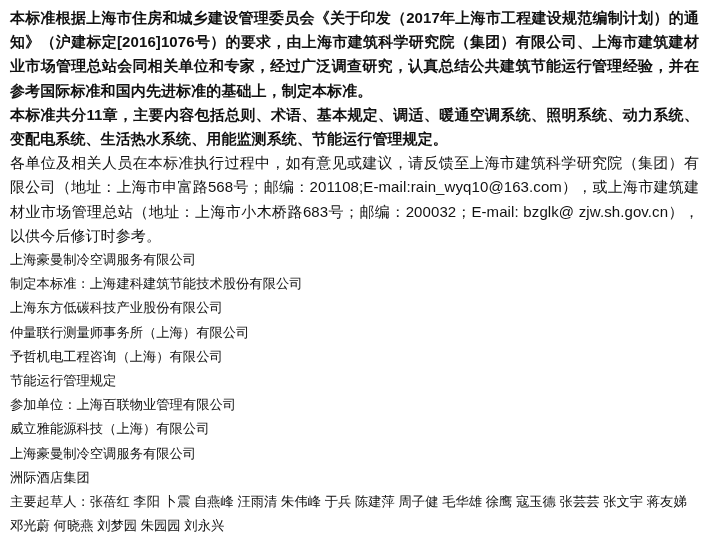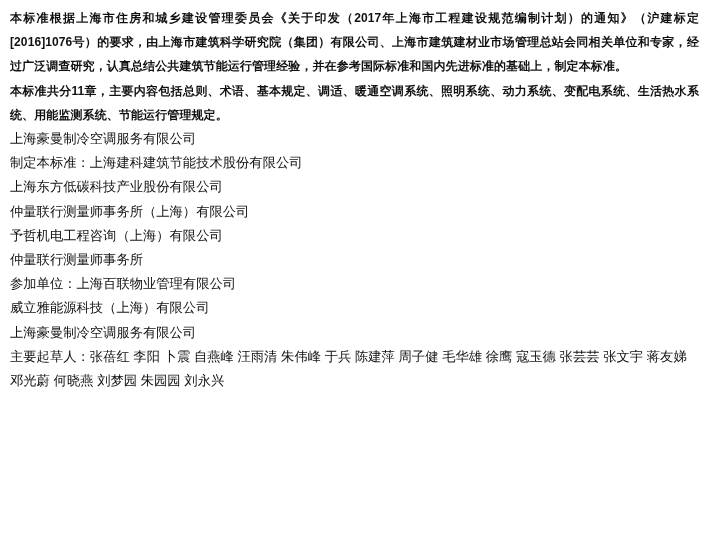--- a/index.html
+++ b/index.html
@@ -14,21 +14,21 @@
     color: #111111;
     overflow: hidden;
   }
   .page {
     box-sizing: border-box;
     width: 719px;
     height: 550px;
     padding: 6px 10px 0 10px;
   }
   .para {
-    font-size: 12px;
+    font-size: 15px;
     line-height: 24.2px;
     text-align: justify;
     text-justify: inter-ideograph;
     margin: 0 10px 0 0;
     letter-spacing: 0.1px;
   }
   .line {
     font-size: 13.3px;
     line-height: 24.2px;
     white-space: nowrap;
@@ -46,31 +46,35 @@
 <div class="page">
 
   <div class="blk">
     <p class="para bold">本标准根据上海市住房和城乡建设管理委员会《关于印发（2017年上海市工程建设规范编制计划）的通知》（沪建标定[2016]1076号）的要求，由上海市建筑科学研究院（集团）有限公司、上海市建筑建材业市场管理总站会同相关单位和专家，经过广泛调查研究，认真总结公共建筑节能运行管理经验，并在参考国际标准和国内先进标准的基础上，制定本标准。</p>
   </div>
 
   <div class="blk">
     <p class="para bold">本标准共分11章，主要内容包括总则、术语、基本规定、调适、暖通空调系统、照明系统、动力系统、变配电系统、生活热水系统、用能监测系统、节能运行管理规定。</p>
   </div>
 
+  <div class="blk">
+    <p class="para">各单位及相关人员在本标准执行过程中，如有意见或建议，请反馈至上海市建筑科学研究院（集团）有限公司（地址：上海市申富路568号；邮编：201108;E-mail:rain_wyq10@163.com），或上海市建筑建材业市场管理总站（地址：上海市小木桥路683号；邮编：200032；E-mail: bzglk@ zjw.sh.gov.cn），以供今后修订时参考。</p>
+  </div>
 
   <div class="blk">
     <div class="line">上海豪曼制冷空调服务有限公司</div>
     <div class="line">制定本标准：上海建科建筑节能技术股份有限公司</div>
     <div class="line">上海东方低碳科技产业股份有限公司</div>
     <div class="line">仲量联行测量师事务所（上海）有限公司</div>
     <div class="line">予哲机电工程咨询（上海）有限公司</div>
-    <div class="line">仲量联行测量师事务所</div>
+    <div class="line">节能运行管理规定</div>
     <div class="line">参加单位：上海百联物业管理有限公司</div>
     <div class="line">威立雅能源科技（上海）有限公司</div>
     <div class="line">上海豪曼制冷空调服务有限公司</div>
+    <div class="line">洲际酒店集团</div>
   </div>
 
   <div class="blk">
     <div class="line">主要起草人：张蓓红 李阳 卜震 自燕峰 汪雨清 朱伟峰 于兵 陈建萍 周子健 毛华雄 徐鹰 寇玉德 张芸芸 张文宇 蒋友娣</div>
     <div class="line">邓光蔚 何晓燕 刘梦园 朱园园 刘永兴</div>
 
   </div>
 
 </div>
 

